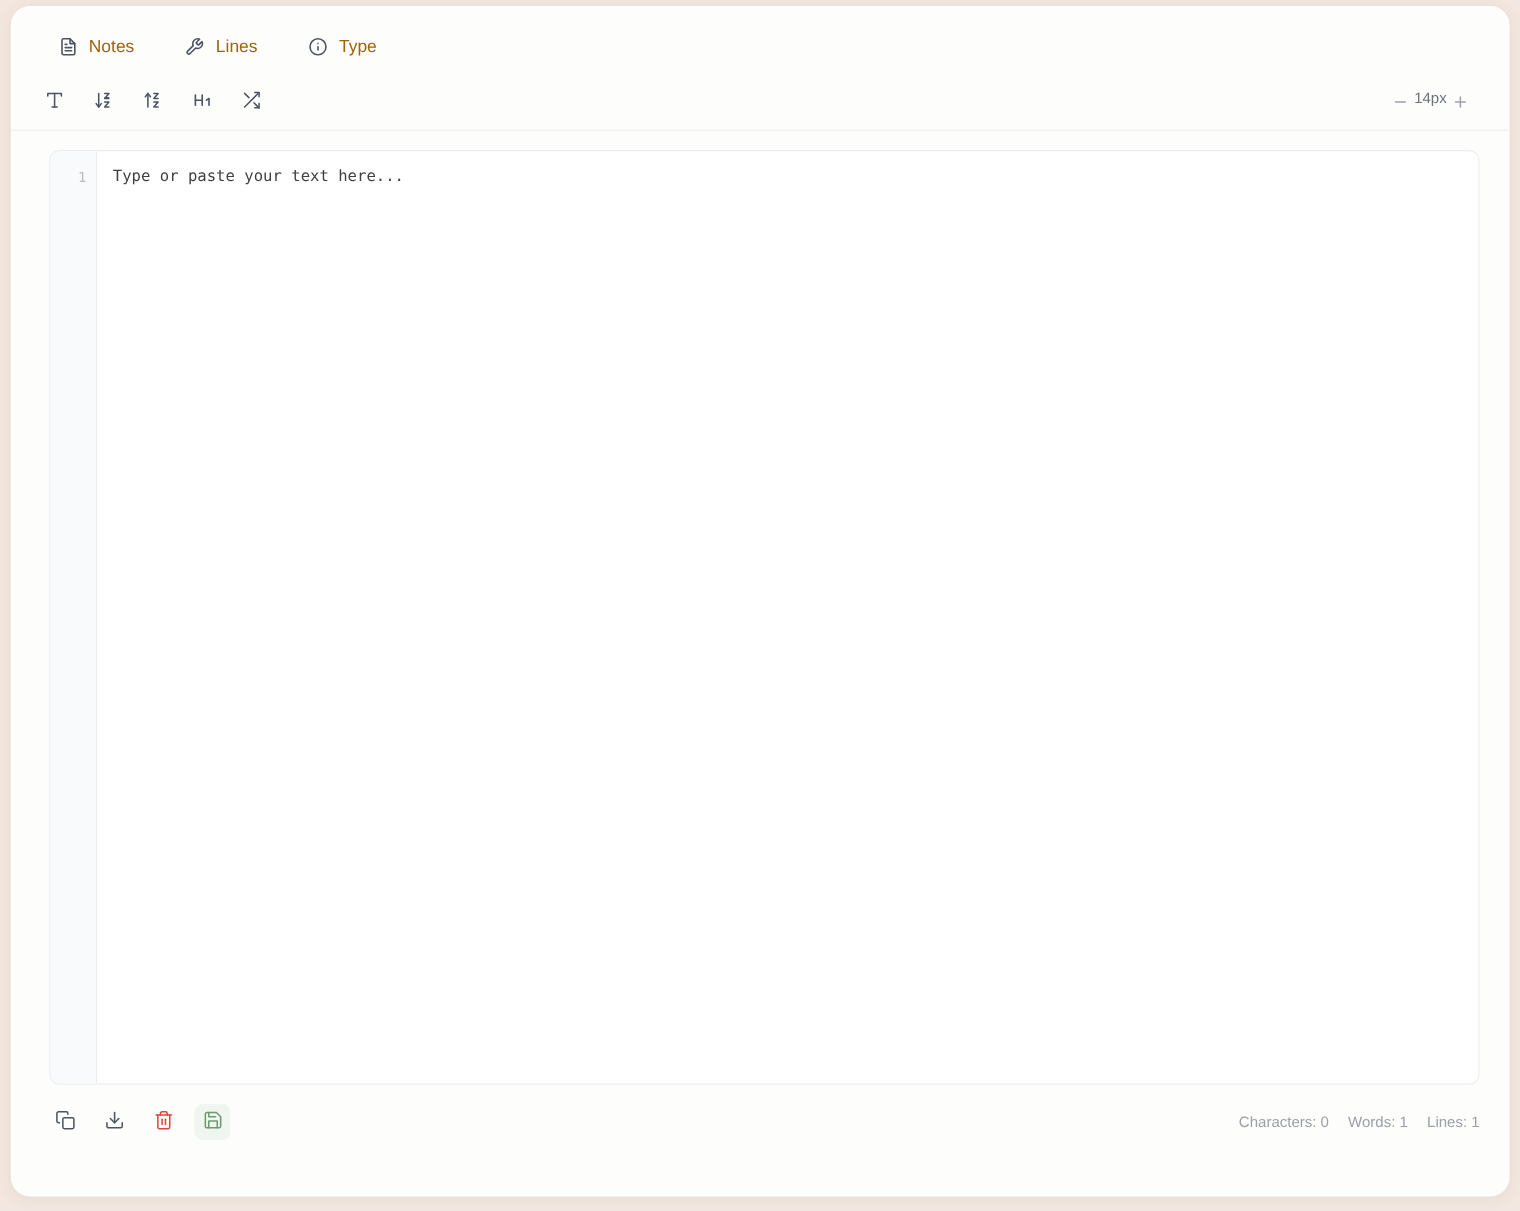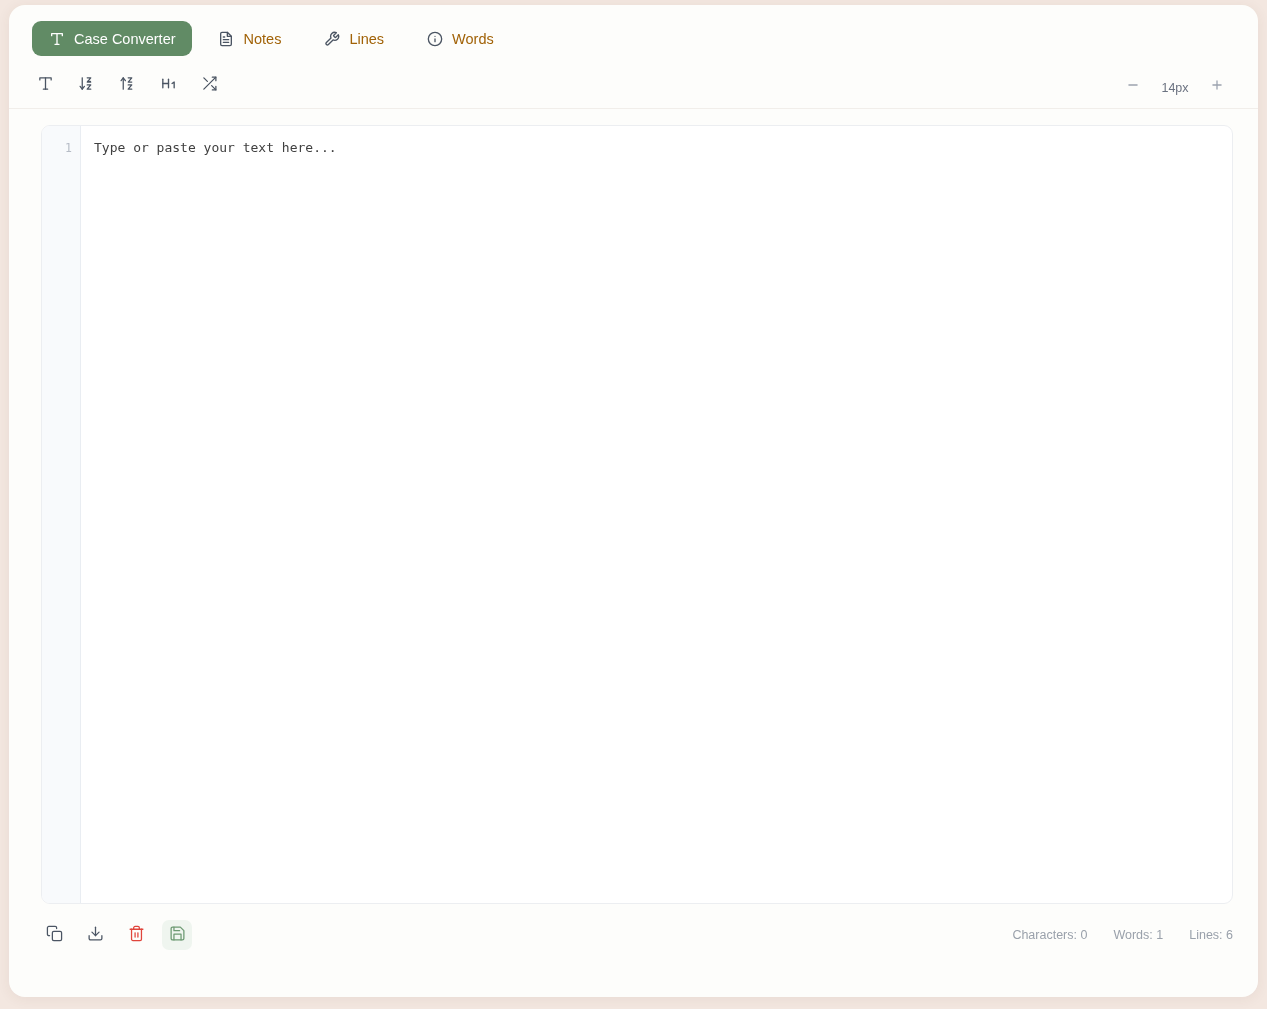--- a/index.html
+++ b/index.html
@@ -62,21 +62,21 @@
   }
   .tool-group { display: flex; align-items: center; gap: 14px; }
   .tool-btn {
     width: 27px; height: 26px;
     display: flex; align-items: center; justify-content: center;
     border: none; background: transparent;
     color: #4b5563; cursor: pointer;
     border-radius: 6px;
     padding: 0;
   }
-  .fontsize { display: flex; align-items: flex-end; gap: 17px; padding-right: 8px; }
+  .fontsize { display: flex; align-items: flex-start; padding-right: 8px; }
   .fs-btn {
     width: 20px; height: 20px;
     display: flex; align-items: center; justify-content: center;
     border: none; background: transparent; color: #9ca3af;
     cursor: pointer; padding: 0;
   }
   .fs-val { font-size: 12.5px; color: #6b7280; min-width: 30px; text-align: center; }
 
   
   .editor-wrap {
@@ -125,40 +125,30 @@
   .actions { display: flex; align-items: center; gap: 11px; }
   .act-btn {
     width: 30px; height: 30px;
     display: flex; align-items: center; justify-content: center;
     border: none; background: transparent;
     border-radius: 7px; cursor: pointer; padding: 0;
     color: #4b5563;
   }
   .act-btn.danger { color: #e0453c; }
   .act-btn.save { color: #6d9a73; background: #eff5ef; }
-  .stats { display: flex; align-items: center; gap: 26px; padding-right: 3px; }
+  .stats { display: flex; align-items: center; gap: 16px; padding-right: 3px; }
   .stat { font-size: 12.5px; color: #9aa1ab; white-space: nowrap; }
 </style>
 </head>
 <body>
 
 <div id="app">
 
   <div class="tabbar">
 
-    <button class="tab active">
-      <span class="ico">
-        <svg width="16" height="16" viewBox="0 0 24 24" fill="none" stroke="#ffffff" stroke-width="2" stroke-linecap="round" stroke-linejoin="round">
-          <polyline points="4 7 4 4 20 4 20 7"></polyline>
-            <line x1="9" y1="20" x2="15" y2="20"></line>
-            <line x1="12" y1="4" x2="12" y2="20"></line>
-        </svg>
-      </span>
-      <span>Case Converter</span>
-    </button>
 
     <button class="tab">
       <span class="ico">
         <svg width="16" height="16" viewBox="0 0 24 24" fill="none" stroke="#4b5563" stroke-width="2" stroke-linecap="round" stroke-linejoin="round">
           <path d="M14 2H6a2 2 0 0 0-2 2v16a2 2 0 0 0 2 2h12a2 2 0 0 0 2-2V8z"></path>
           <polyline points="14 2 14 8 20 8"></polyline>
           <line x1="16" y1="13" x2="8" y2="13"></line>
           <line x1="16" y1="17" x2="8" y2="17"></line>
           <polyline points="10 9 9 9 8 9"></polyline>
         </svg>
@@ -176,21 +166,21 @@
     </button>
 
     <button class="tab">
       <span class="ico">
         <svg width="16" height="16" viewBox="0 0 24 24" fill="none" stroke="#4b5563" stroke-width="2" stroke-linecap="round" stroke-linejoin="round">
           <circle cx="12" cy="12" r="10"></circle>
           <line x1="12" y1="16" x2="12" y2="12"></line>
           <line x1="12" y1="8" x2="12.01" y2="8"></line>
         </svg>
       </span>
-      <span>Words</span>
+      <span>Type</span>
     </button>
   </div>
 
   <div class="toolbar">
     <div class="tool-group">
 
       <button class="tool-btn">
         <span>
           <svg width="17" height="17" viewBox="0 0 24 24" fill="none" stroke="#4b5563" stroke-width="1.8" stroke-linecap="round" stroke-linejoin="round">
             <polyline points="4 7 4 4 20 4 20 7"></polyline>
@@ -310,17 +300,17 @@
             <polyline points="17 21 17 13 7 13 7 21"></polyline>
             <polyline points="7 3 7 8 15 8"></polyline>
           </svg>
         </span>
       </button>
     </div>
 
     <div class="stats">
       <span class="stat">Characters: 0</span>
       <span class="stat">Words: 1</span>
-      <span class="stat">Lines: 6</span>
+      <span class="stat">Lines: 1</span>
     </div>
   </div>
 
 </div>
 
 </body></html>

